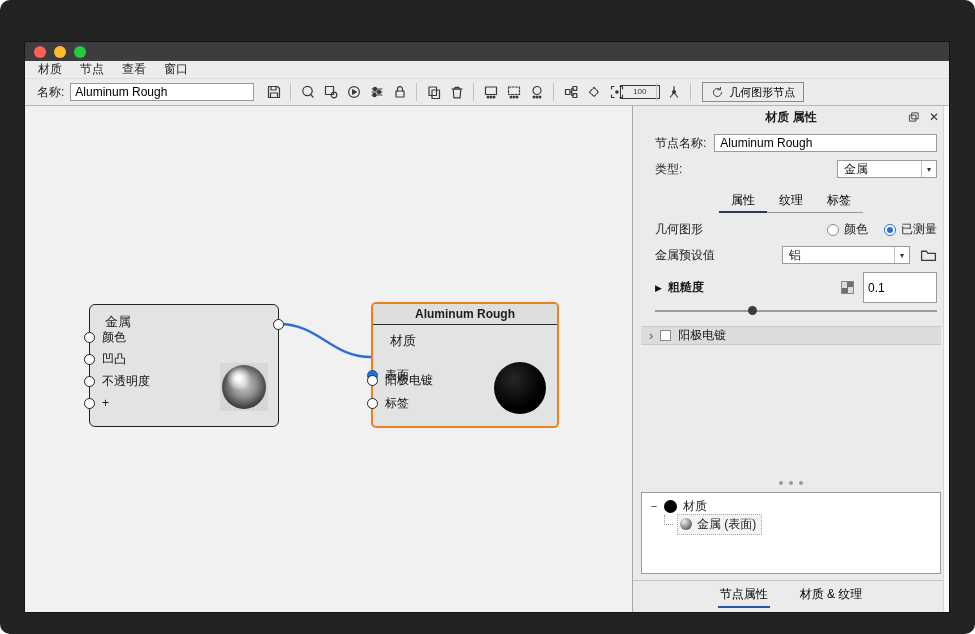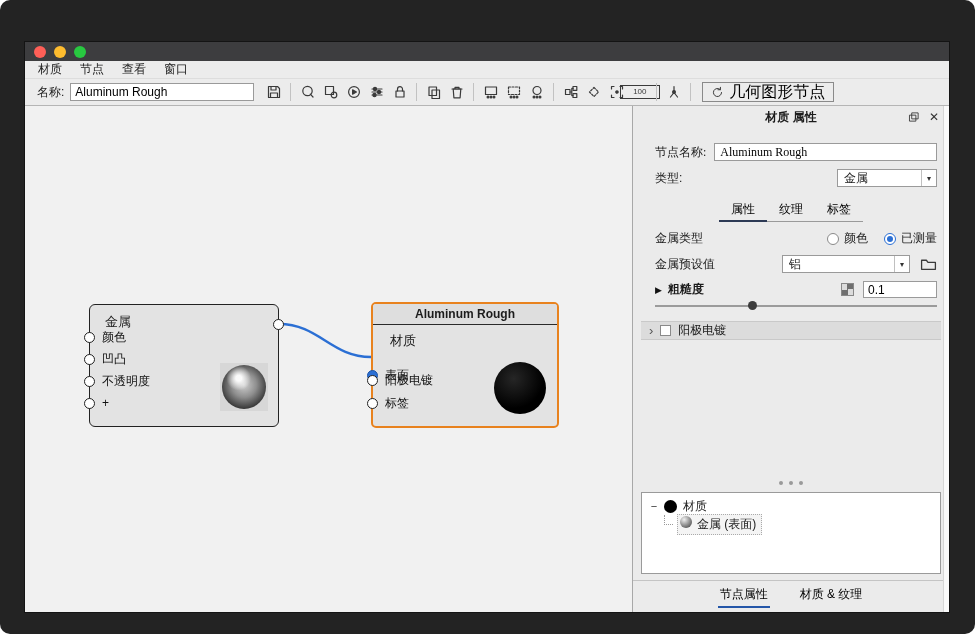--- a/index.html
+++ b/index.html
@@ -19,21 +19,21 @@
   .menu-item{padding:0 9px;}
 
   
   .toolbar{height:27px;background:#ececec;border-bottom:1px solid #b5b5b5;display:flex;align-items:center;padding-left:12px;flex:0 0 auto;}
   .tb-label{font-size:12px;margin-right:6px;}
   .tb-input{width:184px;height:18px;font-size:12px;border:1px solid #9a9a9a;background:#fff;padding:0 4px;font-family:inherit;}
   .tb-btn{width:23px;height:21px;display:flex;align-items:center;justify-content:center;background:transparent;border:0;}
   .sep{width:1px;height:18px;background:#c2c2c2;margin:0 5px;}
   .ic{width:16px;height:16px;stroke:#3a3a3a;fill:none;stroke-width:1.2;stroke-linecap:round;stroke-linejoin:round;}
   .icon-100{border:1px solid #3a3a3a;font-size:8px;line-height:1;padding:2px 12px;color:#3a3a3a;}
-  .geo-btn{display:flex;align-items:center;gap:5px;border:1px solid #8a8a8a;height:20px;padding:0 8px;font-size:16px;background:#ececec;margin-left:6px;}
+  .geo-btn{display:flex;align-items:center;gap:5px;border:1px solid #8a8a8a;height:20px;padding:0 8px;font-size:11px;background:#ececec;margin-left:6px;}
 
   
   .content{flex:1;display:flex;min-height:0;}
   .canvas{position:relative;flex:1;background:#f1f1f1;overflow:hidden;}
   .wires{position:absolute;inset:0;}
 
   
   .node{position:absolute;background:#e3e3e3;border:1px solid #222;border-radius:6px;font-size:12px;}
   .node-metal{left:64px;top:198px;width:190px;height:123px;}
   .node-title{font-size:13px;padding:8px 0 0 15px;}
@@ -53,24 +53,24 @@
     background:radial-gradient(circle at 38% 32%, #262626 0%, #000 62%);}
 
   
   .panel{width:317px;border-left:1px solid #a8a8a8;background:#ebebeb;display:flex;flex-direction:column;font-size:12px;position:relative;flex:0 0 auto;}
   .scroll-strip{position:absolute;right:0;top:0;bottom:0;width:6px;background:#fafafa;border-left:1px solid #d6d6d6;}
   .p-header{height:22px;display:flex;align-items:center;position:relative;flex:0 0 auto;}
   .p-title{position:absolute;left:0;right:0;text-align:center;font-weight:bold;}
   .p-hicons{margin-left:auto;display:flex;align-items:center;gap:9px;padding-right:10px;z-index:1;}
   .p-hbtn{background:none;border:0;display:flex;align-items:center;justify-content:center;font-size:12px;color:#333;}
   .prow{display:flex;align-items:center;padding:0 12px 0 22px;margin-top:8px;flex:0 0 auto;}
-  .prow.first{margin-top:15px;font-family:Liberation Serif, serif;}
+  .prow.first{margin-top:6px;}
   .plab{margin-right:8px;white-space:nowrap;}
   .txt-input{flex:1;height:18px;border:1px solid #9a9a9a;background:#fff;font-size:12px;padding:0 5px;font-family:inherit;min-width:0;}
-  .num-input{width:74px;height:17px;border:1px solid #9a9a9a;background:#fff;font-size:12px;padding:0 4px;font-family:inherit;}
+  .num-input{width:74px;height:31px;border:1px solid #9a9a9a;background:#fff;font-size:12px;padding:0 4px;font-family:inherit;}
   .select{display:flex;align-items:center;border:1px solid #9a9a9a;background:#fff;height:18px;padding-left:6px;}
   .select .arrow{margin-left:auto;width:15px;align-self:stretch;border-left:1px solid #c0c0c0;display:flex;align-items:center;justify-content:center;font-size:8px;color:#333;}
   .sel-type{margin-left:auto;width:100px;}
   .sel-preset{margin-left:auto;width:128px;}
   .ptabs{display:flex;justify-content:center;margin-top:12px;flex:0 0 auto;}
   .ptab{padding:2px 12px 3px;border-bottom:1px solid #9a9a9a;background:none;border-top:0;border-left:0;border-right:0;font-size:12px;font-family:inherit;text-align:center;}
   .ptab.active{border-bottom:2px solid #2d3a55;padding-bottom:2px;}
   .radio-group{margin-left:auto;display:flex;align-items:center;gap:16px;}
   .radio-opt{display:flex;align-items:center;gap:5px;}
   .radio{width:12px;height:12px;border:1px solid #8a8a8a;border-radius:50%;background:#fff;position:relative;flex:0 0 auto;}
@@ -87,21 +87,21 @@
   .checkbox{width:11px;height:11px;border:1px solid #8a8a8a;background:#fff;flex:0 0 auto;}
   .pspacer{flex:1;}
   .dots{display:flex;justify-content:center;gap:6px;margin-bottom:7px;flex:0 0 auto;}
   .dot{width:4px;height:4px;border-radius:50%;background:#9a9a9a;}
   .treebox{margin:0 8px;background:#fff;border:1px solid #9a9a9a;height:82px;padding:4px 0;flex:0 0 auto;}
   .trow{display:flex;align-items:center;gap:6px;height:18px;padding-left:8px;}
   .tminus{font-size:11px;color:#333;width:8px;text-align:center;}
   .tball-root{width:13px;height:13px;border-radius:50%;background:#000;flex:0 0 auto;}
   .trow.child{padding-left:22px;gap:0;}
   .tconn{width:9px;height:10px;border-left:1px dotted #999;border-bottom:1px dotted #999;margin:-8px 4px 0 0;}
-  .tsel{display:flex;align-items:flex-start;gap:5px;border:1px dotted #aaa;background:#f4f4f4;padding:1px 5px 1px 2px;}
+  .tsel{display:flex;align-items:center;gap:5px;border:1px dotted #aaa;background:#f4f4f4;padding:1px 5px 1px 2px;}
   .tball-child{width:12px;height:12px;border-radius:50%;background:radial-gradient(circle at 35% 30%, #f0f0f0, #9a9a9a 45%, #333 100%);flex:0 0 auto;}
   .pbottom{border-top:1px solid #c4c4c4;margin-top:6px;padding:5px 0 4px;display:flex;justify-content:center;gap:28px;flex:0 0 auto;}
   .btab{background:none;border:0;font-size:12px;font-family:inherit;padding:0 2px 3px;border-bottom:2px solid transparent;text-align:right;}
   .btab.active{border-bottom:2px solid #2456a8;}
 </style>
 </head>
 <body>
 
 <div class="frame">
   <div class="window">
@@ -322,21 +322,21 @@
           </div>
         </div>
 
         <div class="ptabs">
           <button class="ptab active">属性</button>
           <button class="ptab">纹理</button>
           <button class="ptab">标签</button>
         </div>
 
         <div class="prow">
-          <span class="plab">金属类型</span>
+          <span class="plab">几何图形</span>
           <span class="radio-group">
             <span class="radio-opt">
               <span class="radio"></span>
               <span>颜色</span>
             </span>
             <span class="radio-opt">
               <span class="radio sel"></span>
               <span>已测量</span>
             </span>
           </span>

